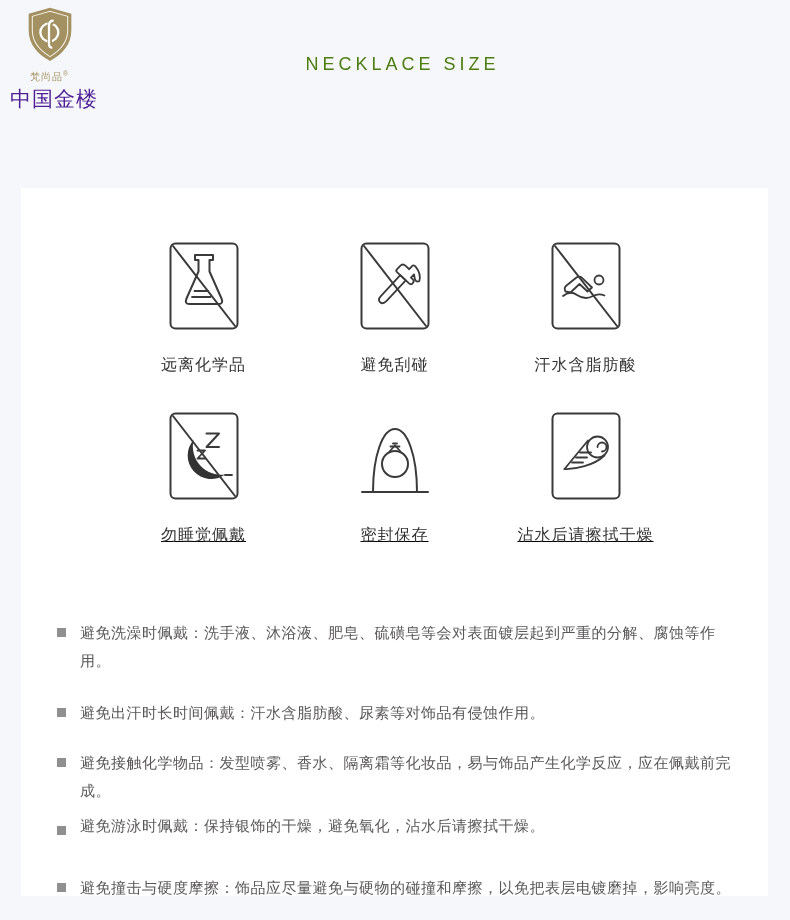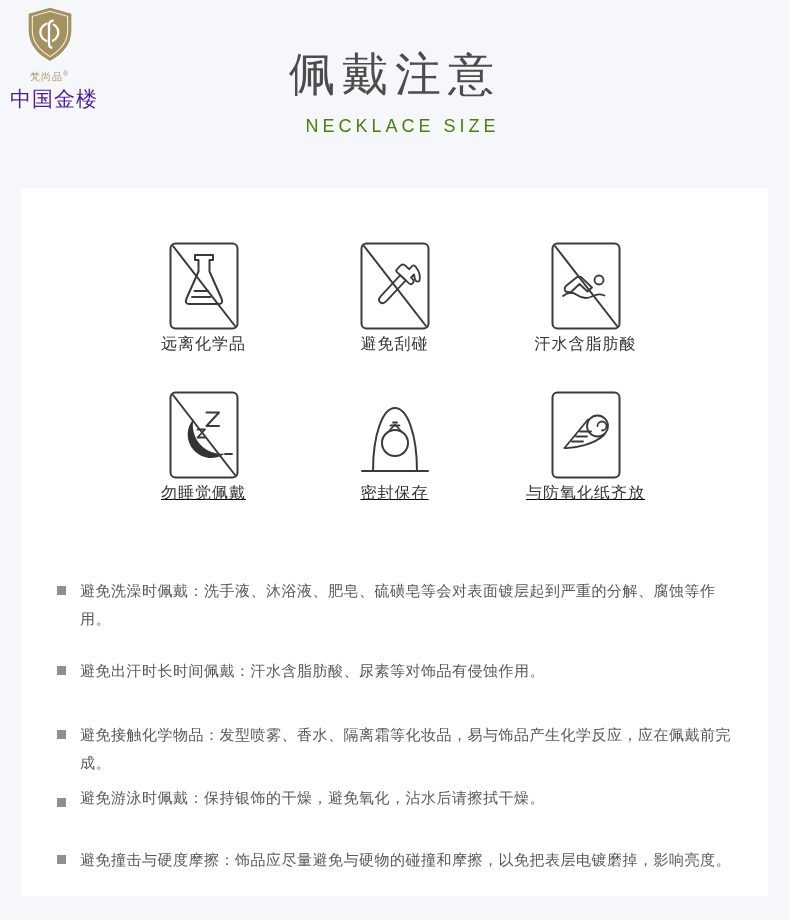--- a/index.html
+++ b/index.html
@@ -28,33 +28,33 @@
     position: absolute; left: 21px; right: 22px; top: 188px; bottom: 24px;
     background: #ffffff;
   }
 
   
   .icon-grid { display: flex; flex-wrap: wrap; justify-content: center; padding-top: 54px; }
   .icon-cell { width: 191px; display: flex; flex-direction: column; align-items: center; }
   .icon-cell.row2 { margin-top: 36px; text-decoration: underline; }
   .icon-box { width: 70px; height: 88px; }
   .icon-box svg { display: block; width: 70px; height: 88px; }
-  .icon-label { margin-top: 4px; font-size: 16px; color: #333333; letter-spacing: 1px; }
+  .icon-label { margin-top: 25px; font-size: 16px; color: #333333; letter-spacing: 1px; }
 
   svg .ln { fill: none; stroke: #3a3a3a; stroke-width: 2; stroke-linecap: round; stroke-linejoin: round; }
   svg .thin { stroke-width: 1.8; }
   svg .fillid { fill: #333333; stroke: none; }
 
   
   .notes { margin-top: 73px; padding: 0 28px 0 36px; list-style: none; }
   .note { display: flex; align-items: flex-start; font-size: 15px; line-height: 28px; color: #595757; }
   .note .bullet { flex: 0 0 9px; width: 9px; height: 9px; background: #8f8f8f; margin-top: 9px; }
   .note .note-text { margin-left: 14px; letter-spacing: 0.5px; }
   .note:nth-child(1) { margin-bottom: 24px; }
-  .note:nth-child(2) { margin-bottom: 36px; }
+  .note:nth-child(2) { margin-bottom: 22px; }
   .note:nth-child(3) { margin-bottom: 7px; }
   .note:nth-child(4) { margin-bottom: 34px; align-items: center; }
 </style>
 </head>
 <body>
 
 <div class="page">
 
   <div class="brand">
     <svg class="shield" width="48" height="62" viewBox="0 0 72 92">
@@ -62,21 +62,20 @@
       <path d="M36 7.5 L62.5 15 V36 C62.5 54 51 66.5 36 75.5 C21 66.5 9.5 54 9.5 36 V15 Z" fill="none" stroke="#f4efe4" stroke-width="1.6"></path>
       <circle cx="35" cy="39" r="13.5" fill="none" stroke="#ffffff" stroke-width="3.4"></circle>
       <path d="M41.5 23 q-6 0 -6 6 V57 q0 5 4 5" fill="none" stroke="#a39162" stroke-width="7"></path>
       <path d="M41.5 21.5 q-7 0 -7 7 V56 q0 6 5 6" fill="none" stroke="#ffffff" stroke-width="3.4"></path>
     </svg>
     <div class="brand-sub"><span>梵尚品</span><sup>®</sup></div>
     <div class="brand-name">中国金楼</div>
   </div>
 
   <div class="header">
-    <div class="title">佩戴注意</div>
     <div class="subtitle">NECKLACE SIZE</div>
   </div>
 
   <div class="card">
 
     <div class="icon-grid">
 
       <div class="icon-cell">
         <div class="icon-box">
           <svg viewBox="0 0 70 88">
@@ -151,21 +150,21 @@
             <rect class="ln" x="1.5" y="1.5" width="67" height="85" rx="5"></rect>
             <circle class="ln thin" cx="46.5" cy="35" r="10.5"></circle>
             <path class="ln thin" d="M46.5 35 a4.5 4.5 0 1 1 4.5 4.5"></path>
             <path class="ln thin" d="M13.5 57 L37 28.5"></path>
             <path class="ln thin" d="M13.5 57 C24 57.5 43 53.5 53.5 43.5"></path>
             <line class="ln thin" x1="21" y1="50.5" x2="32" y2="50.5"></line>
             <line class="ln thin" x1="25" y1="45.5" x2="36" y2="45.5"></line>
             <line class="ln thin" x1="29" y1="40.5" x2="40" y2="40.5"></line>
           </svg>
         </div>
-        <div class="icon-label">与防氧化纸齐放</div>
+        <div class="icon-label">沾水后请擦拭干燥</div>
       </div>
 
     </div>
 
     <ul class="notes">
       <li class="note">
         <span class="bullet"></span>
         <span class="note-text">避免洗澡时佩戴：洗手液、沐浴液、肥皂、硫磺皂等会对表面镀层起到严重的分解、腐蚀等作用。</span>
       </li>
       <li class="note">

